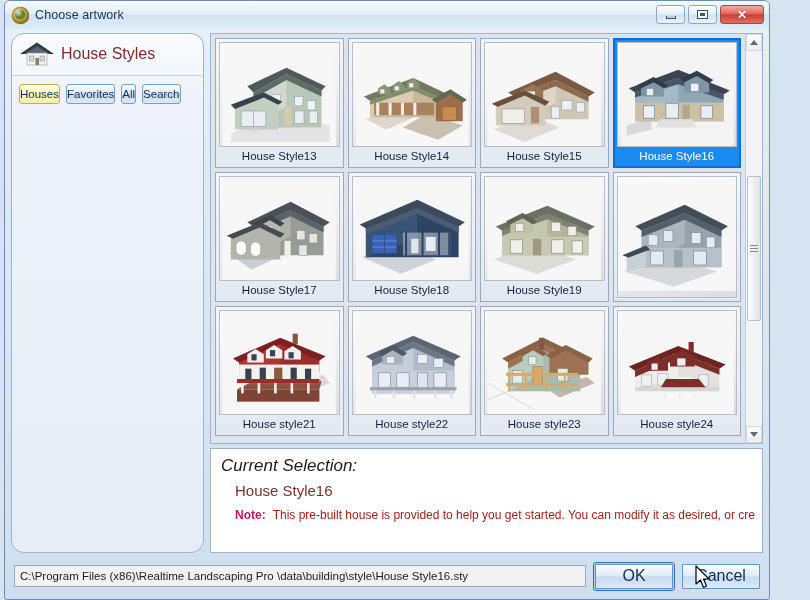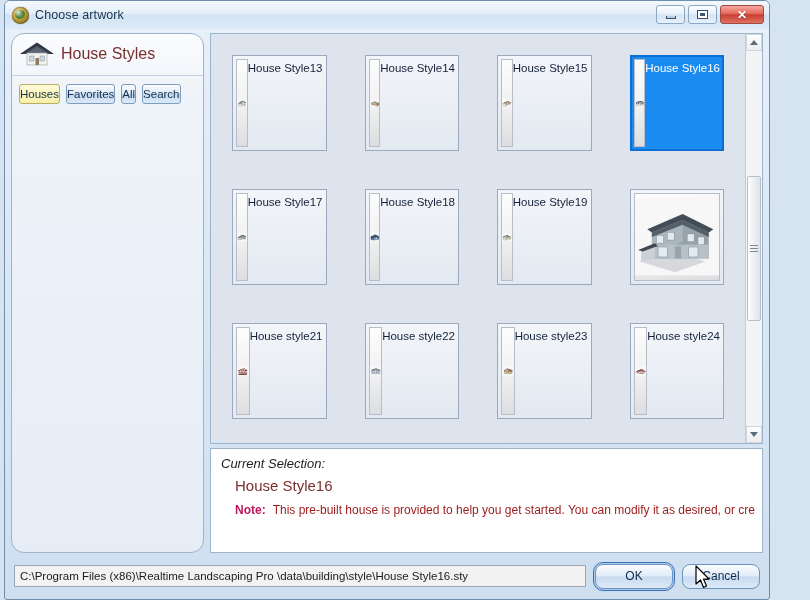--- a/index.html
+++ b/index.html
@@ -187,25 +187,25 @@
     flex: 1;
     display: grid;
     grid-template-columns: repeat(4, 1fr);
     grid-auto-rows: 134px;
     padding: 2px;
     gap: 0;
     align-content: start;
     overflow: hidden;
   }
   .thumb {
-    margin: 19px;
+    margin: 2px;
     border: 1px solid #9aa9bb;
     background: linear-gradient(180deg, #f2f5f9, #e3e9f1);
     display: flex;
-    flex-direction: row;
+    flex-direction: column;
     padding: 3px;
     text-align: right;
   }
   .thumb.selected {
     background: #1a8bf0;
     border: 2px solid #0a6fd0;
     padding: 2px;
   }
   .thumb-img {
     flex: 1;
@@ -268,21 +268,21 @@
   
   .desc {
     flex: 1;
     border: 1px solid #9db4cd;
     background: #ffffff;
     padding: 7px 10px;
     min-height: 0;
     overflow: hidden;
   }
   .desc-head {
-    font-size: 13px;
+    font-size: 17px;
     font-style: italic;
     color: #1c1c1c;
     font-family: "Liberation Sans", sans-serif;
   }
   .desc-name {
     font-size: 15px;
     color: #7b2f2f;
     margin: 6px 0 0 14px;
     font-family: "Liberation Sans", sans-serif;
   }
@@ -314,22 +314,22 @@
     font-size: 11.5px;
     color: #1b1b1b;
     overflow: hidden;
     white-space: nowrap;
     font-family: "Liberation Sans", sans-serif;
     text-align: center;
   }
   .dlg-btn {
     width: 78px; height: 25px;
     border: 1px solid #6c93bd;
-    border-radius: 8px;
-    font-size: 12px;
+    border-radius: 1px;
+    font-size: 16px;
     color: #0f2d4d;
     display: flex; align-items: center; justify-content: center;
     background: linear-gradient(180deg, #fbfdff 0%, #e0ebf8 47%, #c7daf0 52%, #ddeaf8 100%);
     font-family: "Liberation Sans", sans-serif;
     position: relative;
   }
   .dlg-btn.default {
     outline: 1px solid #3a74b5;
     outline-offset: 1px;
     box-shadow: 0 0 3px rgba(70,140,210,.75);

